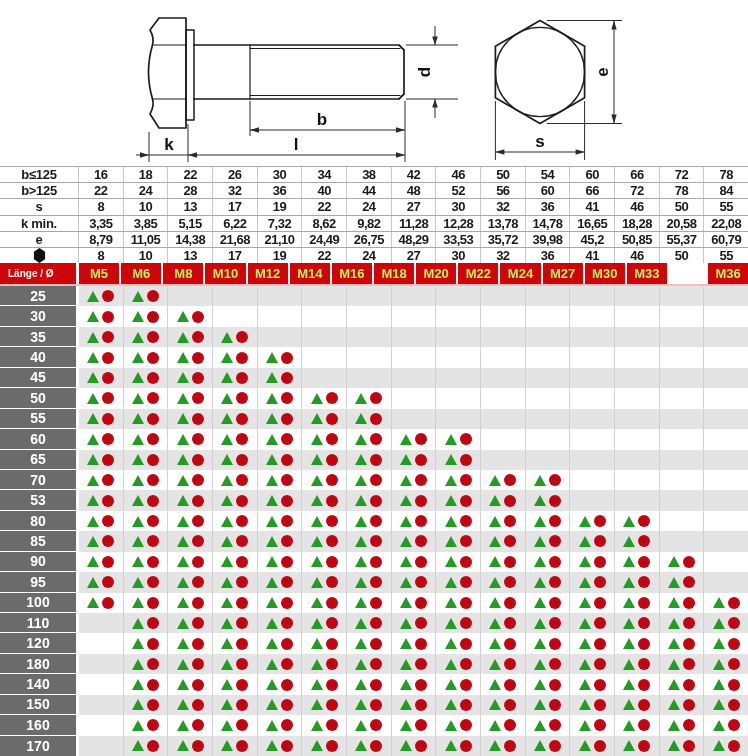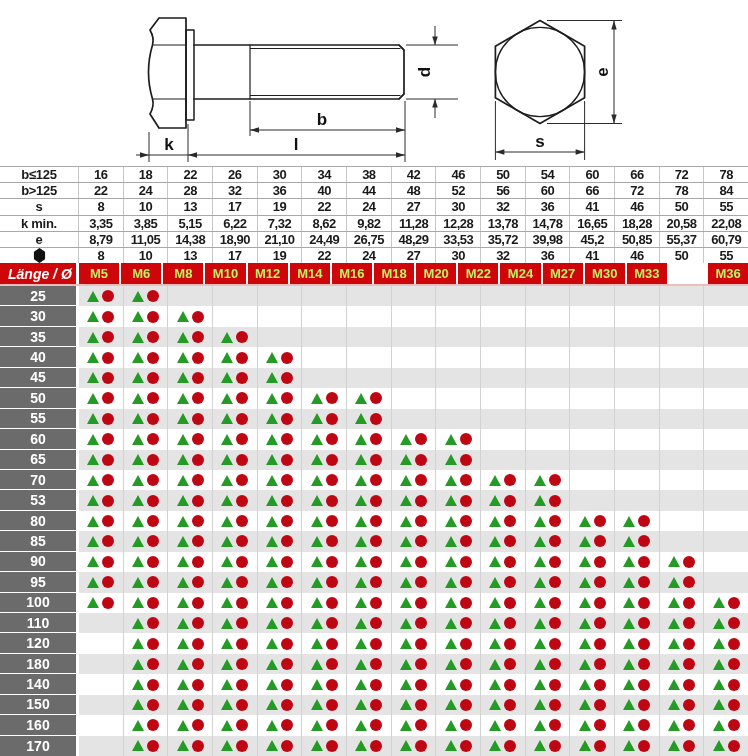--- a/index.html
+++ b/index.html
@@ -30,21 +30,21 @@
   .matrix{
     position:absolute;top:263px;left:0;width:748px;height:493px;
     display:flex;flex-direction:column;box-sizing:border-box;
   }
   .m-header{
     height:21px;display:flex;flex:none;
     border-bottom:2px solid var(--pink,#f3bcbc);box-sizing:content-box;
   }
   .m-corner{
     width:76px;margin-right:3px;flex:none;background:var(--red-h,#ce0609);color:#fff;
-    font-weight:bold;font-size:14px;display:flex;align-items:center;padding-left:8px;box-sizing:border-box;font-style:italic;
+    font-weight:bold;font-size:10px;display:flex;align-items:center;padding-left:8px;box-sizing:border-box;
   }
   .m-hcell{
     flex:1;background:var(--red-h,#ce0609);color:#bef264;font-weight:bold;font-size:13px;
     display:flex;align-items:center;justify-content:center;border-right:2px solid #fff;box-sizing:border-box;
   }
   .m-hcell:last-child{border-right:none;margin-left:39px;}
   .m-body{flex:1;display:flex;flex-direction:column;}
   .m-row{flex:1;display:flex;}
   .m-label{
     width:76px;margin-right:3px;flex:none;background:var(--gray-l,#6b6b6b);color:#fff;
@@ -203,21 +203,21 @@
         <div class="dim-cell">16,65</div>
         <div class="dim-cell">18,28</div>
         <div class="dim-cell">20,58</div>
         <div class="dim-cell">22,08</div>
       </div>
       <div class="dim-row">
         <div class="dim-label">e</div>
         <div class="dim-cell">8,79</div>
         <div class="dim-cell">11,05</div>
         <div class="dim-cell">14,38</div>
-        <div class="dim-cell">18,90</div>
+        <div class="dim-cell">21,68</div>
         <div class="dim-cell">21,10</div>
         <div class="dim-cell">24,49</div>
         <div class="dim-cell">26,75</div>
         <div class="dim-cell">48,29</div>
         <div class="dim-cell">33,53</div>
         <div class="dim-cell">35,72</div>
         <div class="dim-cell">39,98</div>
         <div class="dim-cell">45,2</div>
         <div class="dim-cell">50,85</div>
         <div class="dim-cell">55,37</div>

